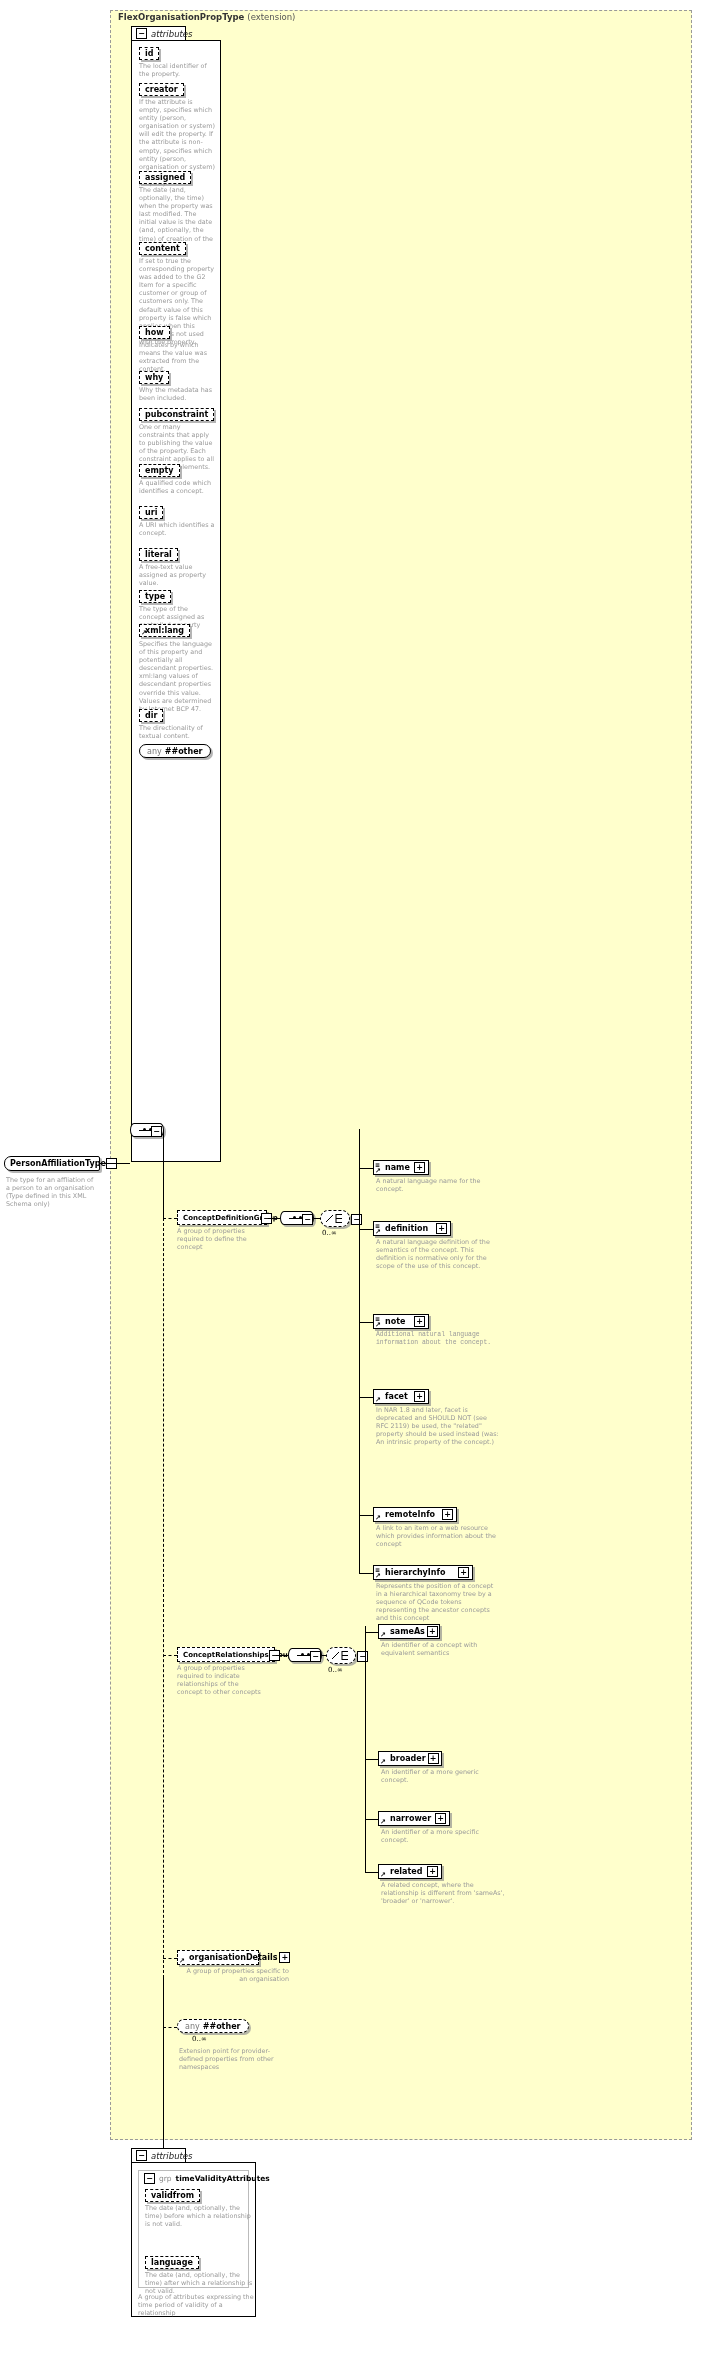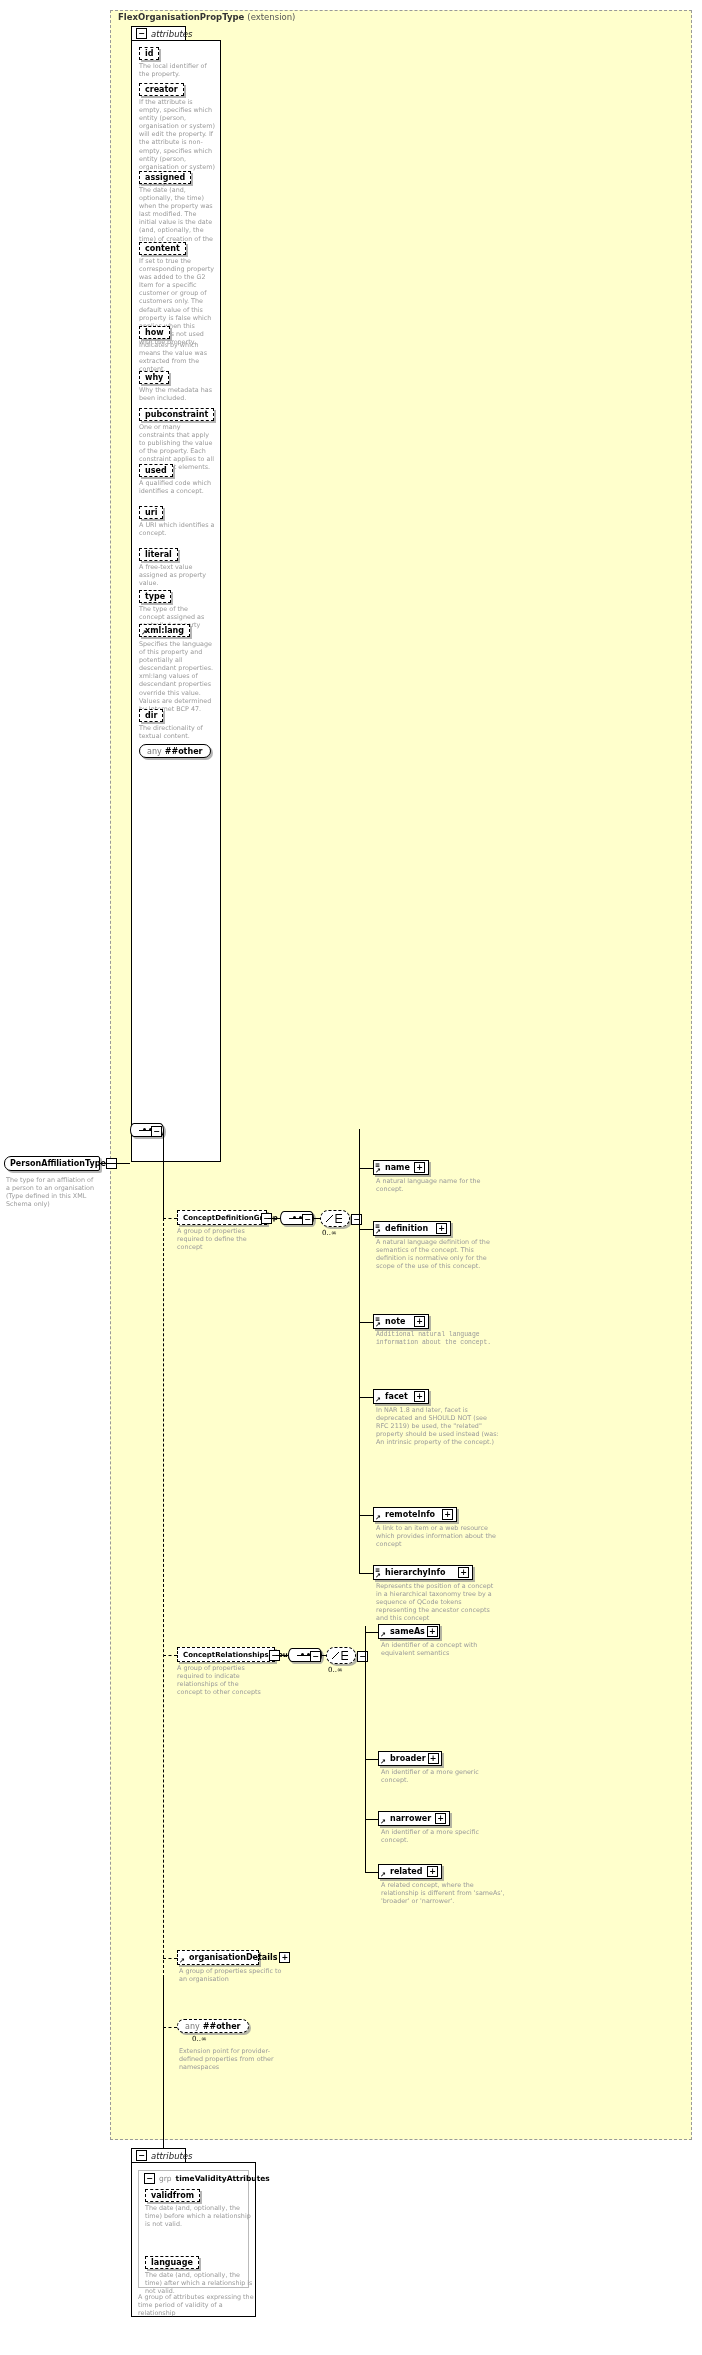--- a/index.html
+++ b/index.html
@@ -176,21 +176,21 @@
     <span>why</span>
   </div>
 <div class="abs desc" style="left:139px;top:386px;width:76px;">Why the metadata has been included.</div>
 
 <div class="abs attrbox" style="left:139px;top:408px;">
     <span>pubconstraint</span>
   </div>
 <div class="abs desc" style="left:139px;top:423px;width:76px;">One or many constraints that apply to publishing the value of the property. Each constraint applies to all descendant elements.</div>
 
 <div class="abs attrbox" style="left:139px;top:464px;">
-    <span>used</span>
+    <span>empty</span>
   </div>
 <div class="abs desc" style="left:139px;top:479px;width:76px;">A qualified code which identifies a concept.</div>
 
 <div class="abs attrbox" style="left:139px;top:506px;">
     <span>uri</span>
   </div>
 <div class="abs desc" style="left:139px;top:521px;width:76px;">A URI which identifies a concept.</div>
 
 <div class="abs attrbox" style="left:139px;top:548px;">
     <span>literal</span>
@@ -375,21 +375,21 @@
   <span class="lbl" style="margin-left:6px;">related</span>
   <span class="tog" style="margin-left:auto;">+</span>
 </div>
 <div class="abs desc" style="left:381px;top:1881px;width:125px;">A related concept, where the relationship is different from 'sameAs', 'broader' or 'narrower'.</div>
 
 <div class="abs node dashed" style="left:177px;top:1950px;width:82px;">
   <span class="arr"></span>
   <span class="lbl" style="margin-left:6px;">organisationDetails</span>
   <span class="tog" style="margin-left:auto;">+</span>
 </div>
-<div class="abs desc" style="left:179px;top:1967px;width:110px;">A group of properties specific to an organisation</div>
+<div class="abs desc" style="left:179px;top:1967px;width:110px;text-align:right;">A group of properties specific to an organisation</div>
 
 <div class="abs anybox dash" style="left:177px;top:2019px;">
   <span class="grey">any</span>
   <span class="blk">##other</span>
 </div>
 <div class="abs card" style="left:192px;top:2035px;">0..∞</div>
 <div class="abs desc" style="left:179px;top:2047px;width:110px;">Extension point for provider-defined properties from other namespaces</div>
 
 <div class="abs ln vln" style="left:163px;top:1978px;height:240px;"></div>
 <div class="abs ln hln" style="left:163px;top:2218px;width:20px;"></div>

